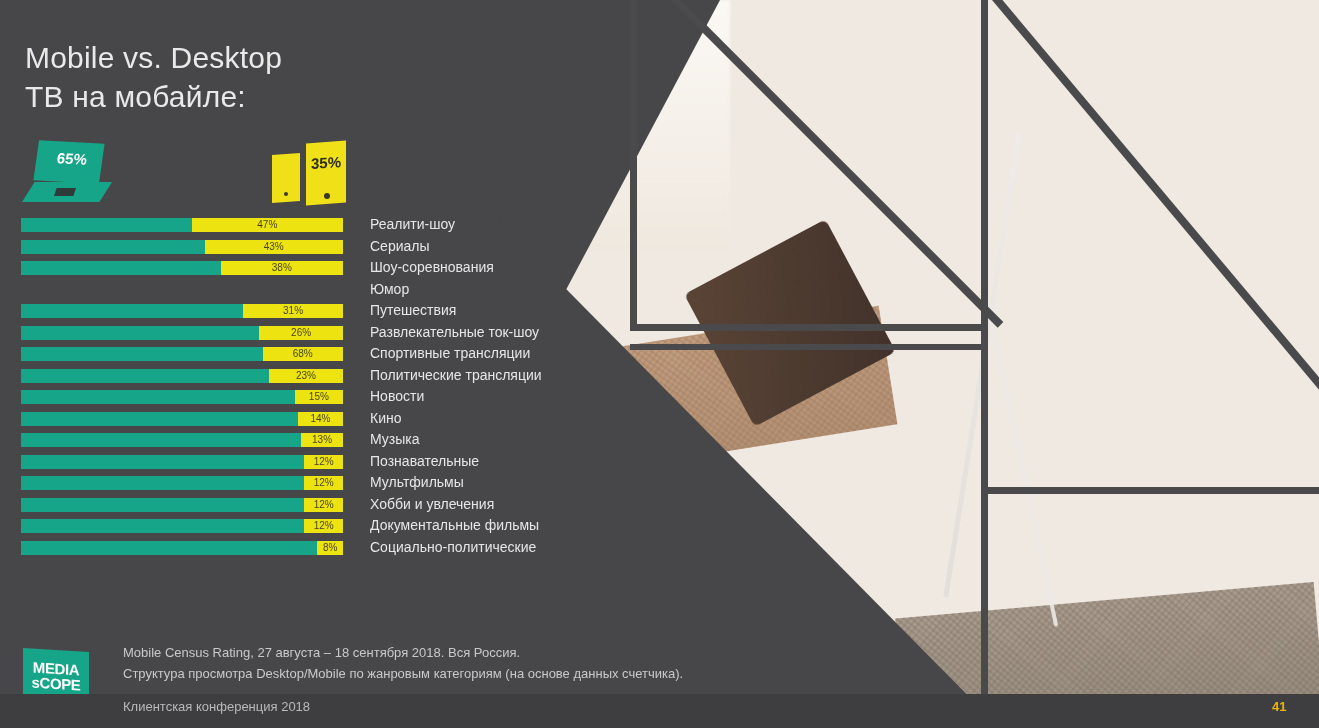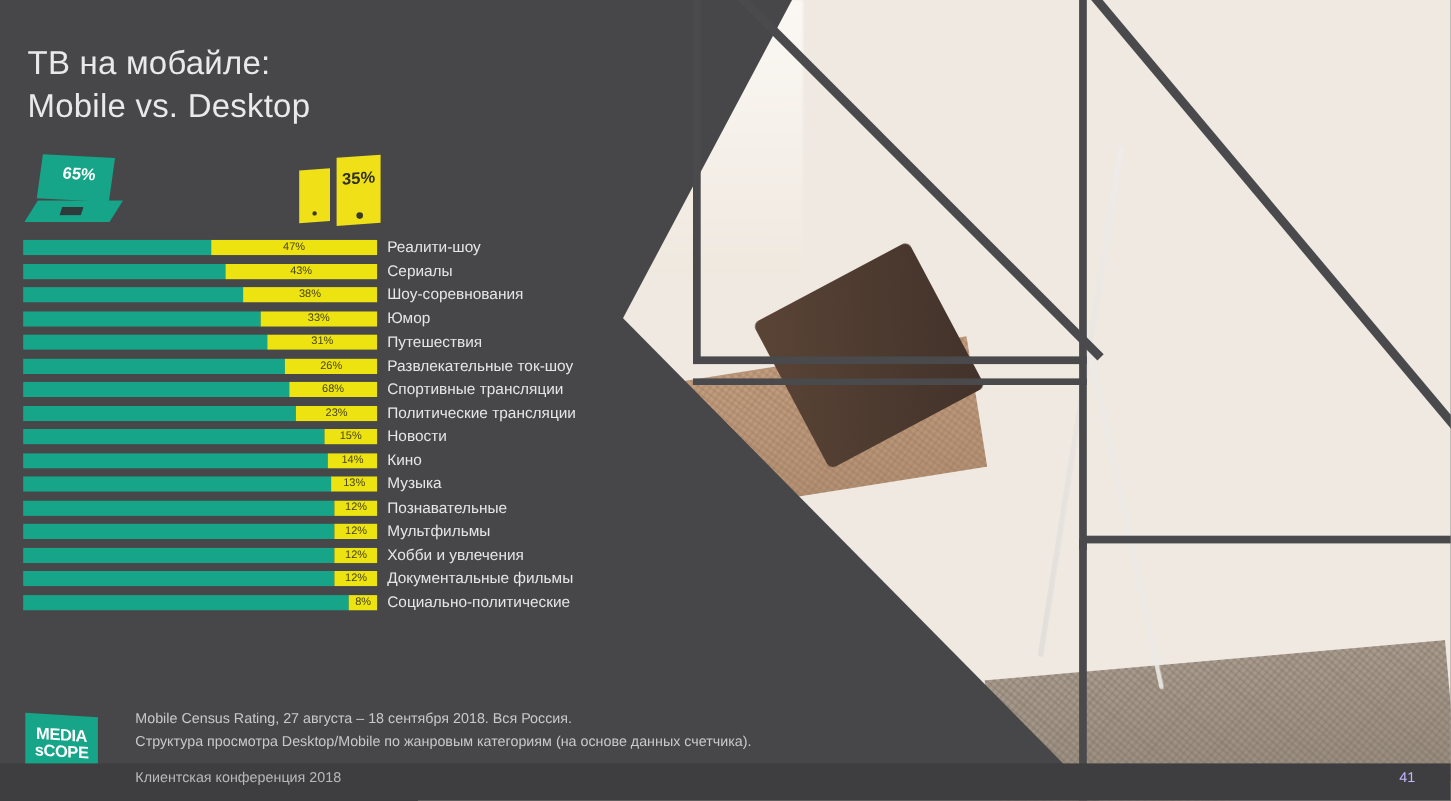--- a/index.html
+++ b/index.html
@@ -155,37 +155,37 @@
   .seg-desktop{background:#17a589;height:100%;}
   .seg-mobile{
     background:#ece310;height:100%;position:relative;
     display:flex;align-items:center;justify-content:center;
   }
   .seg-mobile .val{
     font-size:10px;color:#4a4518;font-weight:normal;white-space:nowrap;
     line-height:1;
   }
   .cat{
-    position:absolute;left:331px;top:-2px;font-size:14px;color:#e6e6e7;white-space:nowrap;
+    position:absolute;left:349px;top:-2px;font-size:14px;color:#e6e6e7;white-space:nowrap;
   }
 
   
   .logo{
     position:absolute;left:23px;top:650px;width:66px;height:62px;
     background:#17a589;transform:skewY(3.5deg);
     display:flex;flex-direction:column;align-items:center;justify-content:center;
   }
   .logo-l1{font-size:15px;font-weight:bold;color:#fff;letter-spacing:-.4px;line-height:1;}
   .logo-l2{font-size:15px;font-weight:bold;color:#fff;letter-spacing:-.4px;line-height:1.1;}
   .logo-l3{font-size:4.5px;color:#cfeee6;letter-spacing:.6px;margin-top:4px;}
 
   .src{position:absolute;left:123px;top:642px;font-size:13px;color:#c9c9ca;line-height:1.65;}
   .footer-bar{position:absolute;left:0;top:694px;width:1319px;height:34px;background:#3e3e40;}
   .conf{position:absolute;left:123px;top:699px;font-size:13px;color:#b9b9ba;}
-  .pageno{position:absolute;left:1272px;top:699px;font-size:13px;color:#c4b5fd;}
+  .pageno{position:absolute;left:1272px;top:699px;font-size:13px;color:#eab308;font-weight:bold;}
 </style>
 </head>
 <body>
 
 <div id="slide">
 
   <div class="photo-layer">
     <div class="photo"></div>
     <div class="window-frame"></div>
     <div class="window-frame2"></div>
@@ -202,22 +202,22 @@
     <div class="gl gl-v2"></div>
     <div class="gl gl-v3"></div>
     <div class="gl gl-h1"></div>
     <div class="gl gl-h2"></div>
     <div class="gl gl-h3"></div>
     <div class="gl gl-d1"></div>
     <div class="gl gl-d2"></div>
   </div>
 
   <div class="title">
+    <div class="title-line">Mobile vs. Desktop</div>
     <div class="title-line">ТВ на мобайле:</div>
-    <div class="title-line">Mobile vs. Desktop</div>
   </div>
 
   <div class="devices">
     <div class="laptop">
       <div class="laptop-screen"></div>
       <div class="laptop-pct">65%</div>
       <div class="laptop-base"></div>
       <div class="laptop-pad"></div>
     </div>
     <div class="phone phone-sm"></div>
@@ -249,26 +249,20 @@
       <div class="row">
         <div class="bar">
           <div class="seg-desktop" style="width: 62%;"></div>
           <div class="seg-mobile" style="width: 38%;">
             <span class="val">38%</span>
           </div>
         </div>
         <div class="cat">Шоу-соревнования</div>
       </div>
       <div class="row">
-        <div class="bar">
-          <div class="seg-desktop" style="width: 67%;"></div>
-          <div class="seg-mobile" style="width: 33%;">
-            <span class="val">33%</span>
-          </div>
-        </div>
         <div class="cat">Юмор</div>
       </div>
       <div class="row">
         <div class="bar">
           <div class="seg-desktop" style="width: 69%;"></div>
           <div class="seg-mobile" style="width: 31%;">
             <span class="val">31%</span>
           </div>
         </div>
         <div class="cat">Путешествия</div>

